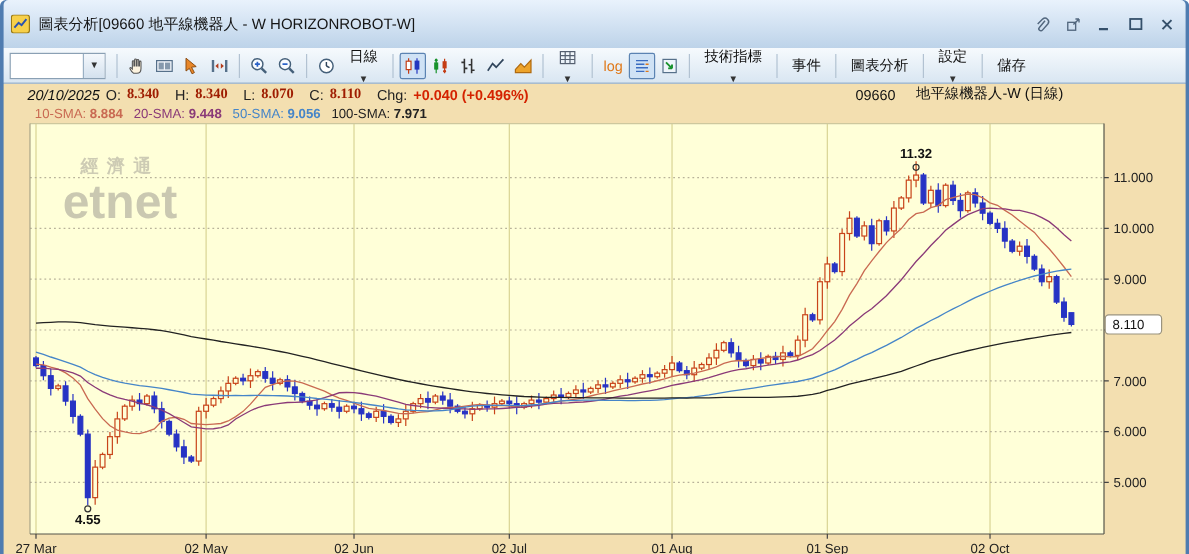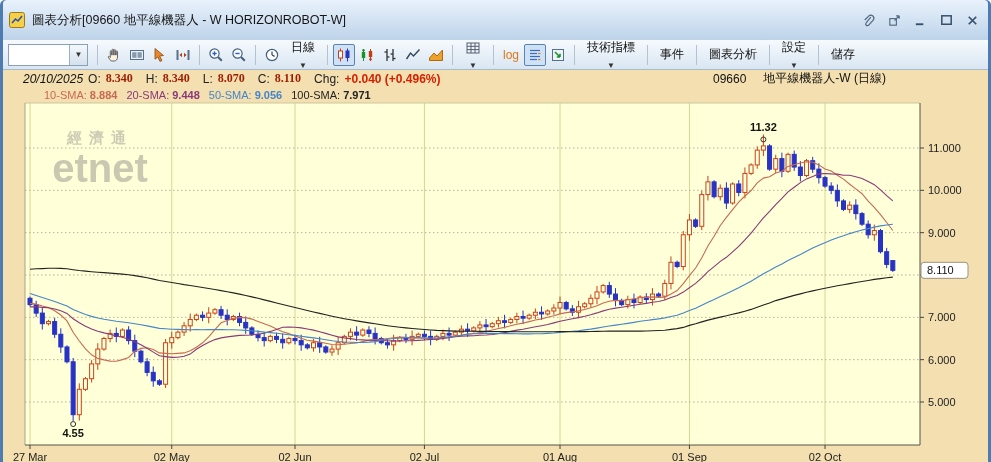--- a/index.html
+++ b/index.html
@@ -619,20 +619,20 @@
       <span class="qval">8.110</span>
       <span class="qlabel">Chg:</span>
       <span class="qchg">+0.040 (+0.496%)</span>
       <span class="qright">
         <span>09660</span>
         <span>地平線機器人-W (日線)</span>
       </span>
     </div>
 
     <div class="sbar">
-      <span style="color: rgb(201, 106, 82); margin-left: 15px;"><span>10-SMA:</span> <b>8.884</b></span>
+      <span style="color: rgb(201, 106, 82);"><span>10-SMA:</span> <b>8.884</b></span>
       <span style="color: rgb(138, 58, 120);"><span>20-SMA:</span> <b>9.448</b></span>
       <span style="color: rgb(69, 133, 200);"><span>50-SMA:</span> <b>9.056</b></span>
       <span style="color: rgb(34, 34, 34);"><span>100-SMA:</span> <b>7.971</b></span>
     </div>
   </div>
 
 </div>
 
 </body></html>

